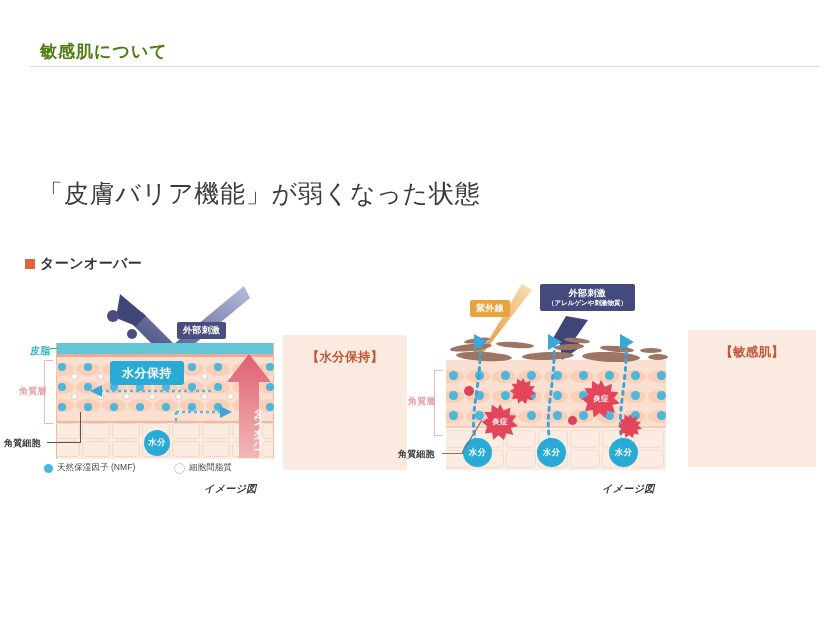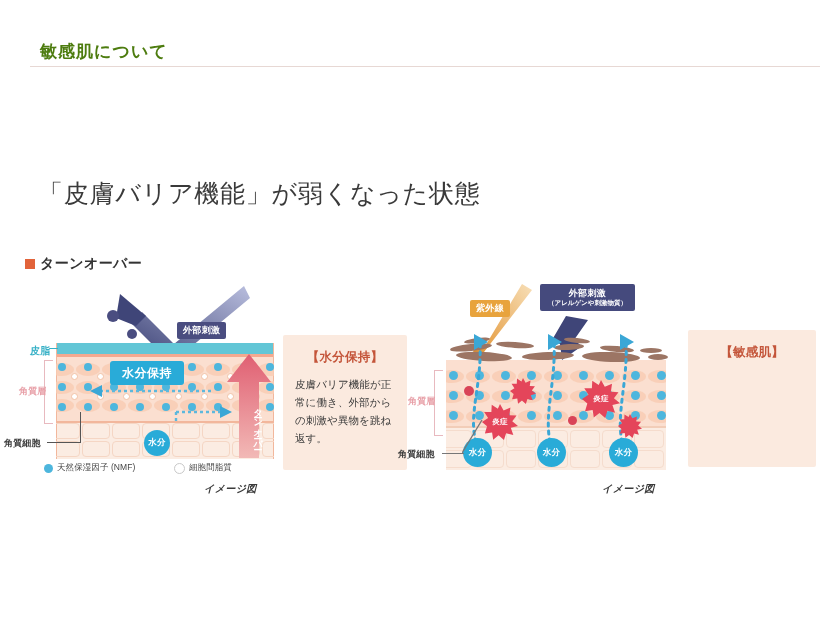--- a/index.html
+++ b/index.html
@@ -336,21 +336,20 @@
       <div class="legend" style="left:152px;top:180px;">
         <span class="dotW"></span>
         <span>細胞間脂質</span>
       </div>
 
       <div class="caption" style="left:182px;top:200px;">イメージ図</div>
     </div>
 
     <div class="panel" style="left:283px;top:53px;width:124px;height:135px;">
       <div class="panel-title">【水分保持】</div>
-      <div class="panel-body">皮膚バリア機能が正常に働き、外部からの刺激や異物を跳ね返す。</div>
     </div>
 
     <div class="diagram" style="left:404px;top:0;width:276px;height:225px;">
 
       <svg width="80" height="110" style="position:absolute;left:58px;top:0;">
         <defs>
           <linearGradient id="guv" x1="1" y1="0" x2="0" y2="1">
             <stop offset="0%" stop-color="#f7dfb8"></stop>
             <stop offset="100%" stop-color="#e08a20"></stop>
           </linearGradient>

